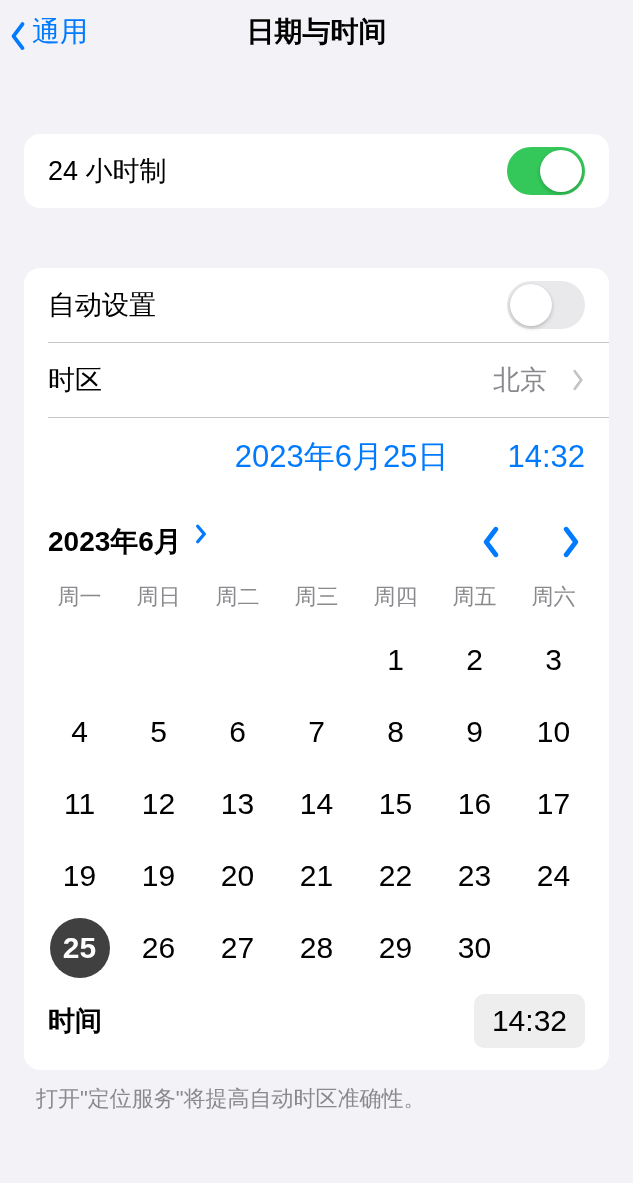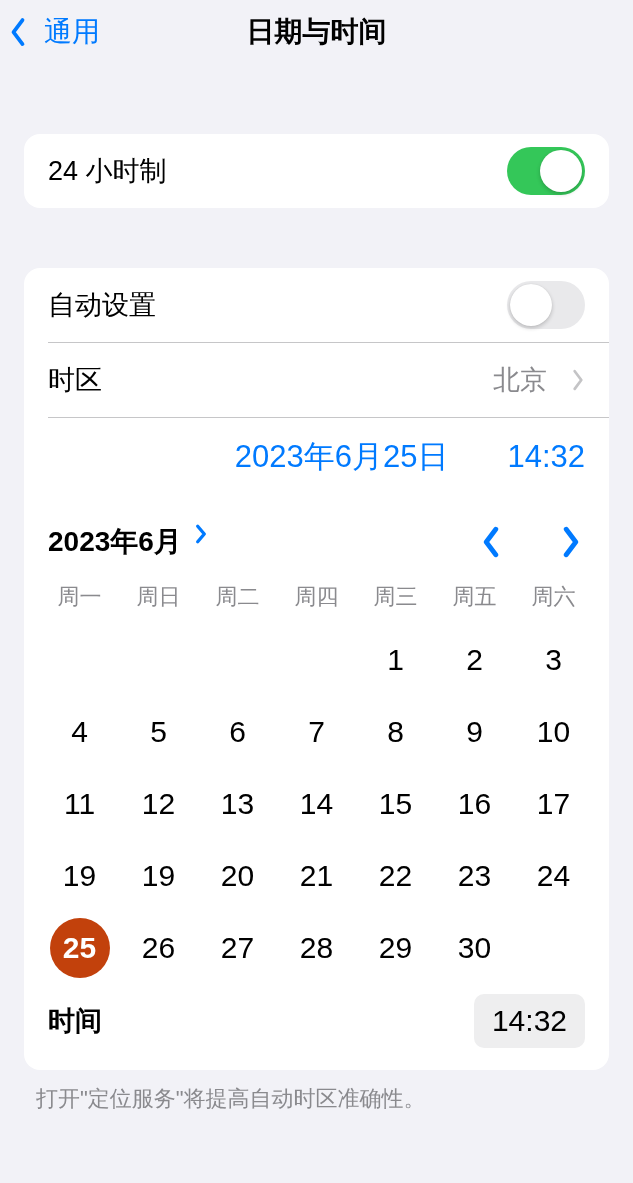--- a/index.html
+++ b/index.html
@@ -14,24 +14,24 @@
     
     .nav {
       height: 64px;
       display: flex;
       align-items: center;
       position: relative;
       padding: 0 8px;
     }
     .nav-back {
       display: flex;
-      align-items: center;
+      align-items: flex-end;
       color: #007aff;
       font-size: 28px;
-      gap: 16px;
+      gap: 4px;
       cursor: pointer;
     }
     .nav-back svg { width: 20px; height: 30px; }
     .nav-title {
       position: absolute;
       left: 0; right: 0;
       text-align: center;
       font-size: 28px;
       font-weight: 600;
       pointer-events: none;
@@ -152,21 +152,21 @@
     }
     .cal-day {
       height: 72px;
       display: flex;
       align-items: center;
       justify-content: center;
       font-size: 30px;
       position: relative;
     }
     .cal-day.selected span {
-      background: #c2410c;
+      background: #404040;
       color: #fff;
       font-weight: 600;
       width: 60px;
       height: 60px;
       border-radius: 50%;
       display: flex;
       align-items: center;
       justify-content: center;
     }
 
@@ -259,22 +259,22 @@
               <polyline points="3,2 9,10 3,18"></polyline>
             </svg>
         </div>
       </div>
     </div>
 
     <div class="cal-grid" id="cal-dow">
         <div class="cal-dow">周一</div>
         <div class="cal-dow">周日</div>
         <div class="cal-dow">周二</div>
+        <div class="cal-dow">周三</div>
         <div class="cal-dow">周四</div>
-        <div class="cal-dow">周三</div>
         <div class="cal-dow">周五</div>
         <div class="cal-dow">周六</div>
       </div>
     <div class="cal-grid" id="cal-days">
         <div class="cal-day"></div>
         <div class="cal-day"></div>
         <div class="cal-day"></div>
         <div class="cal-day"></div>
         <div class="cal-day">
           <span>1</span>

